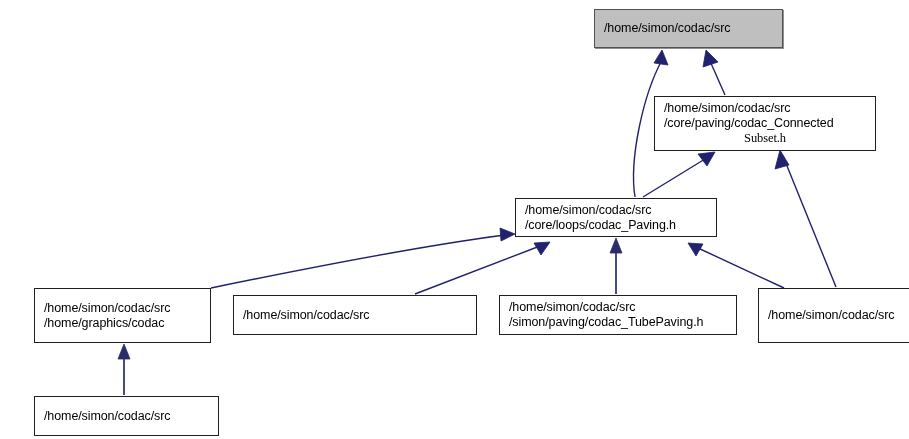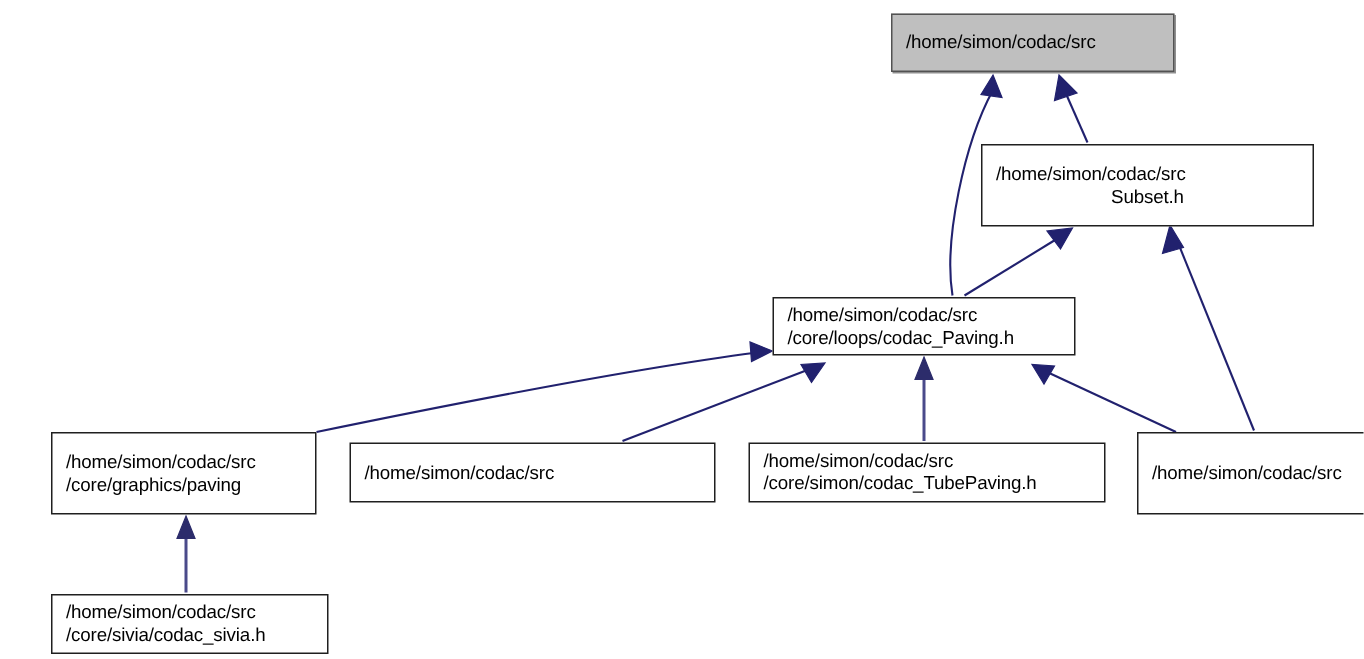--- a/index.html
+++ b/index.html
@@ -52,20 +52,21 @@
     display: block;
     width: 100%;
   }
   .node-line.left {
     text-align: left;
     padding-left: 9px;
     box-sizing: border-box;
   }
   .node-line.center {
     text-align: center;
+    font-family: Liberation Serif, serif;
   }
   .edge-path {
     fill: none;
     stroke: #21216e;
     stroke-width: 1.4;
   }
   .edge-head {
     fill: #21216e;
     stroke: #21216e;
     stroke-width: 0.8;
@@ -134,44 +135,44 @@
     </g>
 
   </svg>
 
   <div class="node-box highlight" style="left:566px; top:9px; width:189px; height:39px;">
     <span class="node-line left">/home/simon/codac/src</span>
   </div>
 
   <div class="node-box" style="left:626px; top:96px; width:222px; height:55px;">
     <span class="node-line left">/home/simon/codac/src</span>
+    <span class="node-line left">/core/paving/codac_Connected</span>
     <span class="node-line center">Subset.h</span>
   </div>
 
   <div class="node-box" style="left:487px; top:198px; width:202px; height:39px;">
     <span class="node-line left">/home/simon/codac/src</span>
     <span class="node-line left">/core/loops/codac_Paving.h</span>
   </div>
 
   <div class="node-box" style="left:6px; top:288px; width:177px; height:55px;">
     <span class="node-line left">/home/simon/codac/src</span>
-    <span class="node-line left">/core/graphics/paving</span>
+    <span class="node-line left">/home/graphics/codac</span>
   </div>
 
   <div class="node-box" style="left:205px; top:295px; width:244px; height:40px;">
     <span class="node-line left">/home/simon/codac/src</span>
   </div>
 
   <div class="node-box" style="left:471px; top:295px; width:238px; height:40px;">
     <span class="node-line left">/home/simon/codac/src</span>
-    <span class="node-line left">/core/simon/codac_TubePaving.h</span>
+    <span class="node-line left">/simon/paving/codac_TubePaving.h</span>
   </div>
 
   <div class="node-box" style="left:730px; top:288px; width:174px; height:55px;">
     <span class="node-line left">/home/simon/codac/src</span>
   </div>
 
   <div class="node-box" style="left:6px; top:396px; width:185px; height:40px;">
     <span class="node-line left">/home/simon/codac/src</span>
-    <span class="node-line left">/core/sivia/codac_sivia.h</span>
   </div>
 
 </div>
 
 </body></html>

